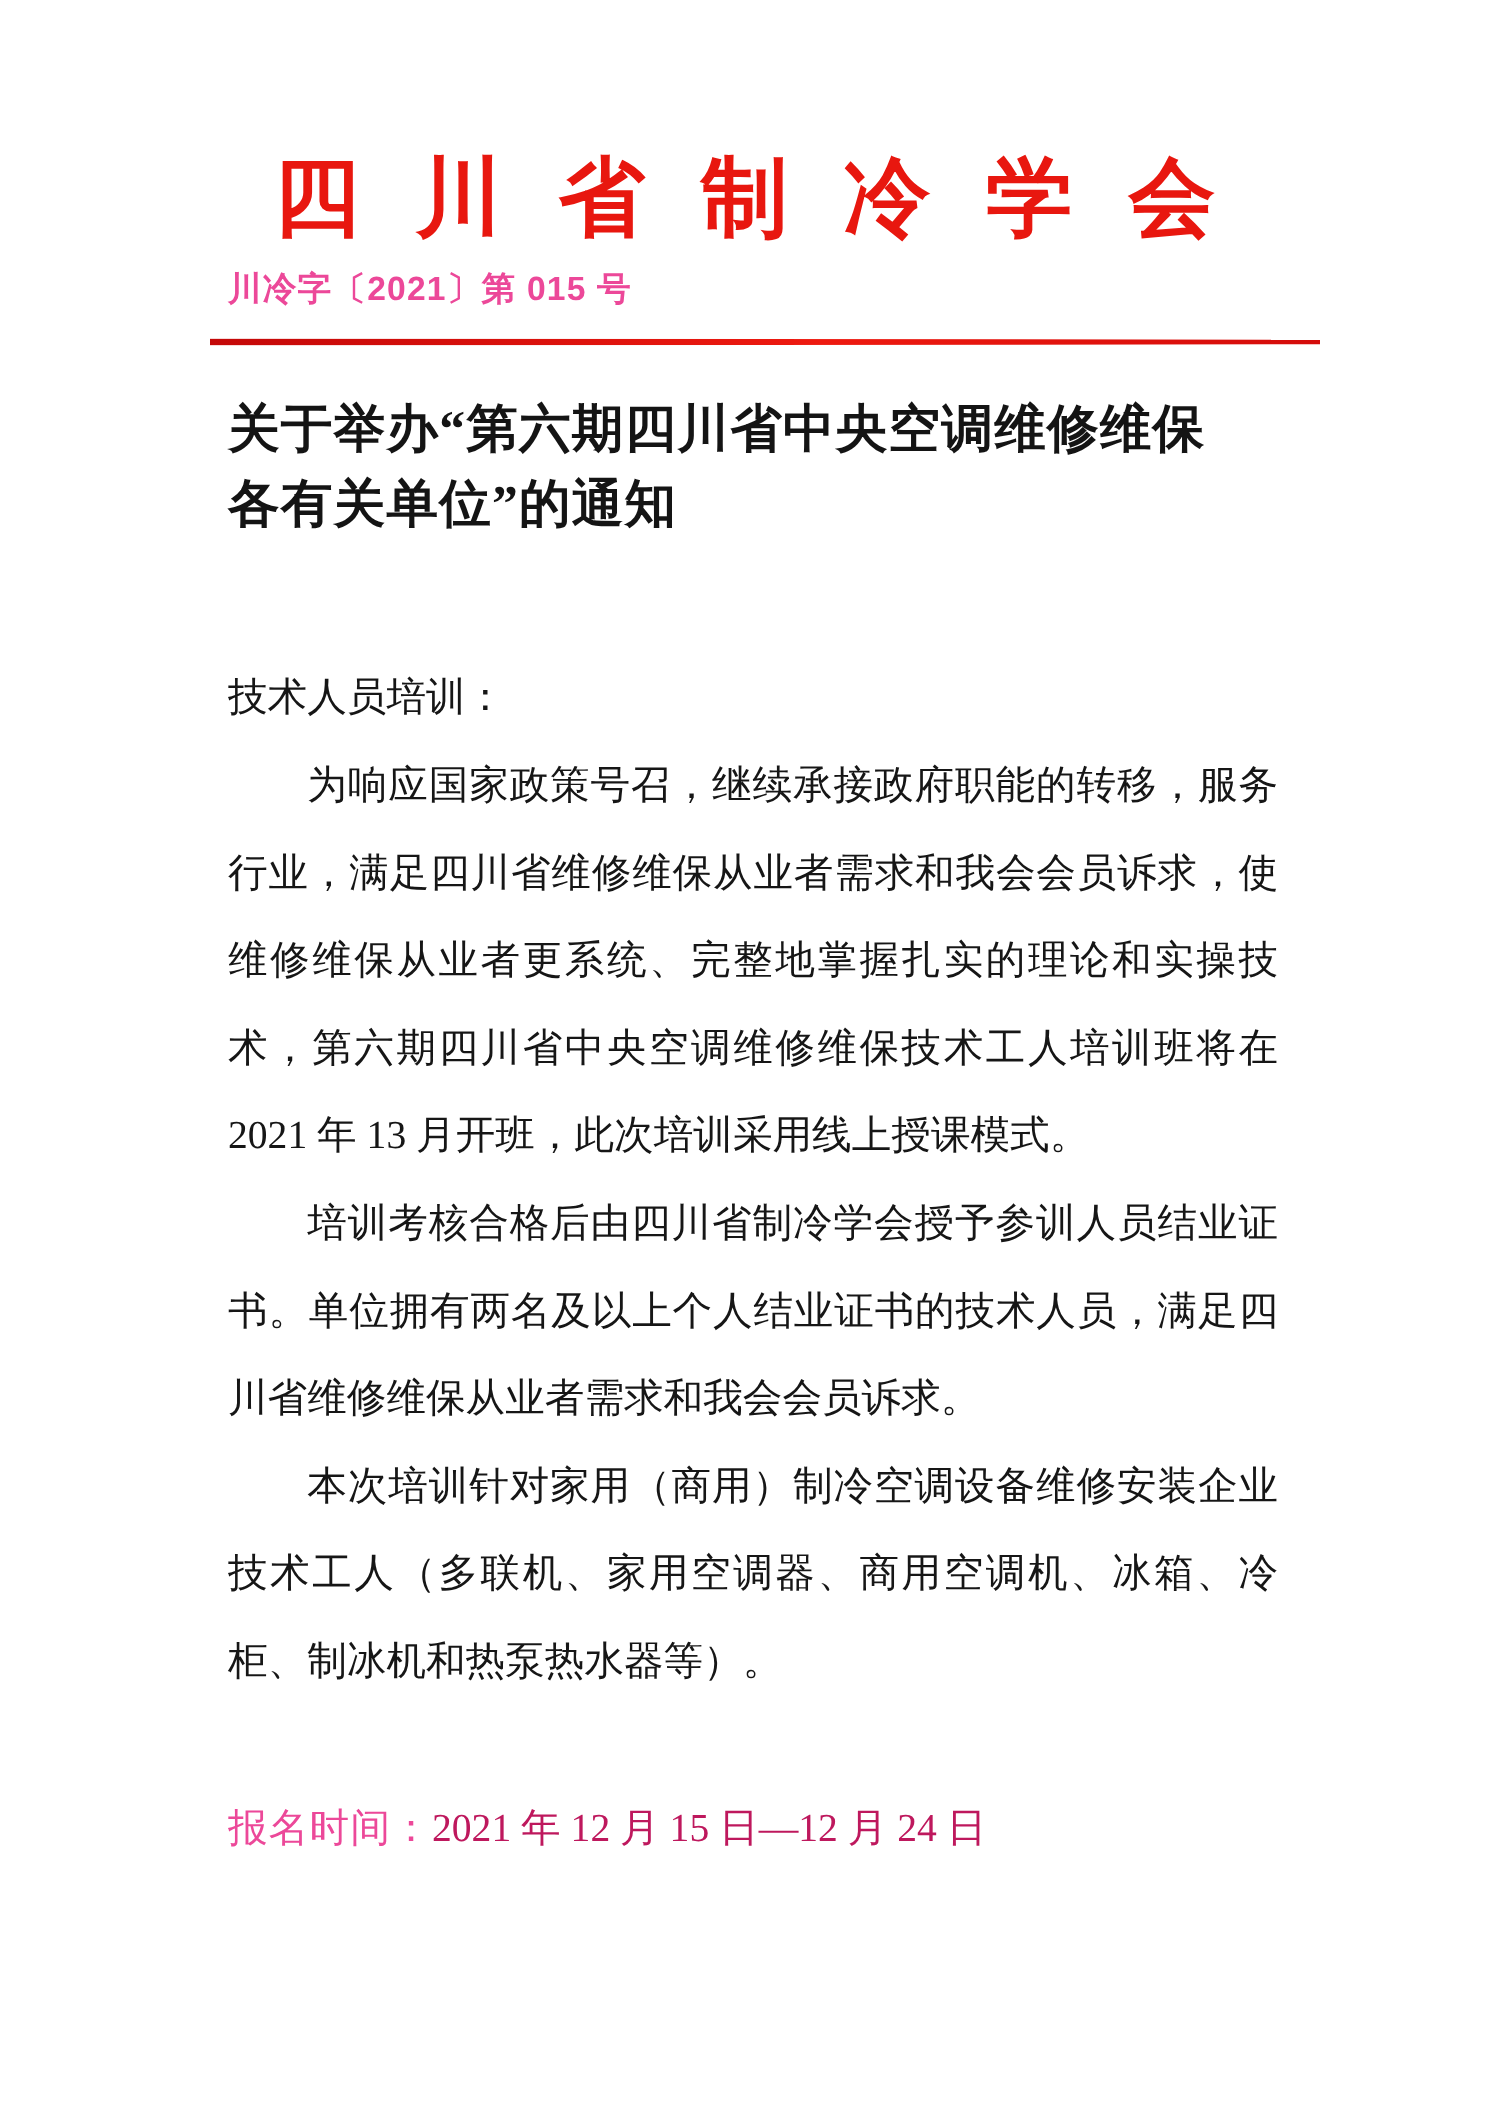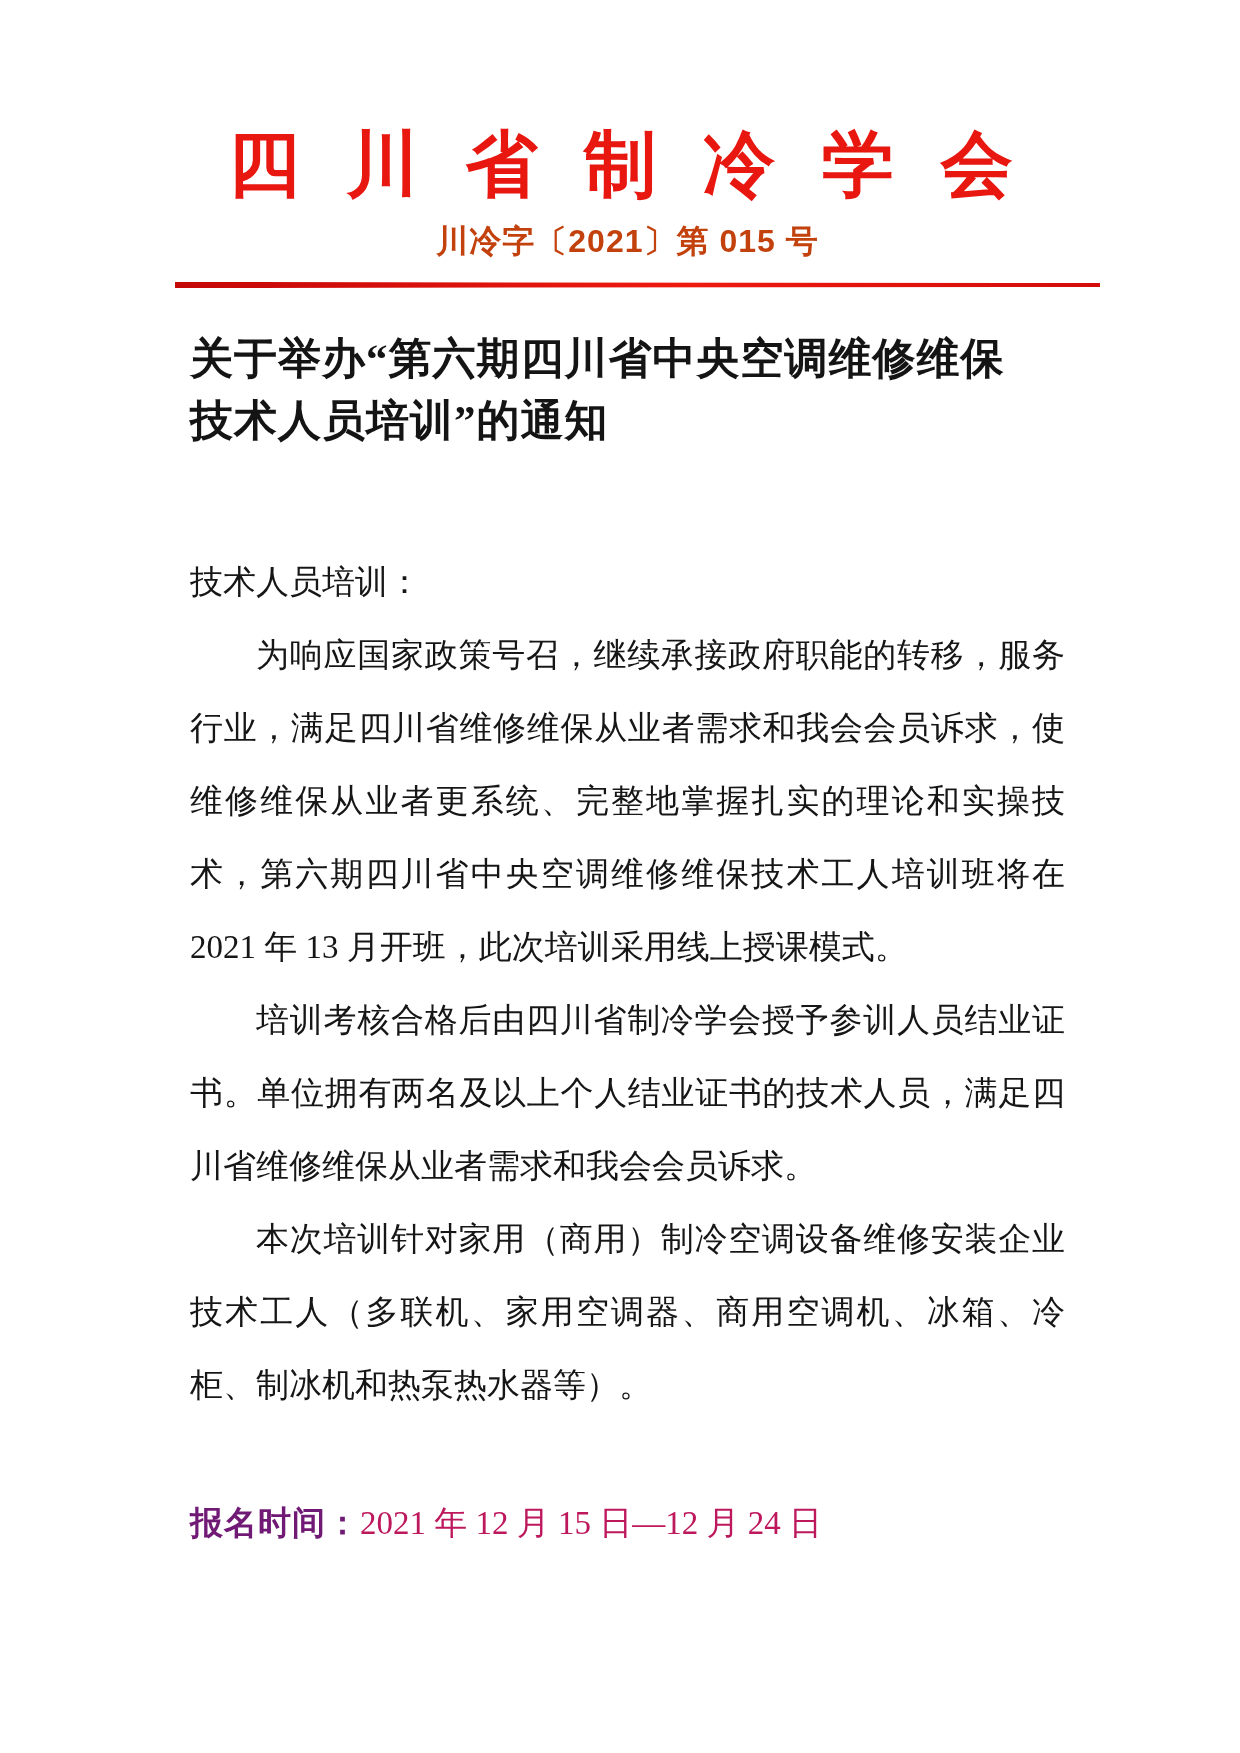--- a/index.html
+++ b/index.html
@@ -29,25 +29,24 @@
     font-size: 72px;
     line-height: 86px;
     font-weight: bold;
     color: #e8170f;
     letter-spacing: 0.20em;
     white-space: nowrap;
     font-family: "Liberation Serif", "DejaVu Serif", serif;
   }
   .doc-number {
     margin-top: 18px;
-    text-align: center;
-    font-size: 32px;
+    font-size: 28px;
     line-height: 30px;
     font-weight: bold;
-    color: #c2410c;
+    color: #ec4899;
     letter-spacing: 1px;
     font-family: "Liberation Sans", "DejaVu Sans", sans-serif;
   }
   .red-rule {
     margin-top: 26px;
     margin-left: -15px;
     width: 925px;
     height: 6px;
     background: linear-gradient(to right, #c40808, #ee1a10 55%, #d40c0a);
     clip-path: polygon(0 0, 100% 18%, 100% 82%, 0 100%);
@@ -78,44 +77,44 @@
     text-align: justify;
   }
   
   .signup-line {
     margin-top: 78px;
     font-size: 33px;
     line-height: 46px;
     white-space: nowrap;
   }
   .signup-label {
-    font-weight: bold;
+    font-weight: normal;
     font-family: "Liberation Sans", "DejaVu Sans", sans-serif;
     letter-spacing: 1px;
-    color: #701a75;
+    color: #ec4899;
   }
   .signup-value {
     font-weight: normal;
     color: #be185d;
   }
 </style>
 </head>
 <body>
 
 <div class="page">
 
   <div class="org-name">四 川 省 制 冷 学 会</div>
 
   <div class="doc-number">川冷字〔2021〕第 015 号</div>
 
   <div class="red-rule"></div>
 
   <div class="notice-title">
     <div>关于举办“第六期四川省中央空调维修维保</div>
-    <div>技术人员培训”的通知</div>
+    <div>各有关单位”的通知</div>
   </div>
 
   <div class="body-text">
     <p class="salutation">技术人员培训：</p>
     <p class="para">为响应国家政策号召，继续承接政府职能的转移，服务行业，满足四川省维修维保从业者需求和我会会员诉求，使维修维保从业者更系统、完整地掌握扎实的理论和实操技术，第六期四川省中央空调维修维保技术工人培训班将在 2021 年 13 月开班，此次培训采用线上授课模式。</p>
     <p class="para">培训考核合格后由四川省制冷学会授予参训人员结业证书。单位拥有两名及以上个人结业证书的技术人员，满足四川省维修维保从业者需求和我会会员诉求。</p>
     <p class="para">本次培训针对家用（商用）制冷空调设备维修安装企业技术工人（多联机、家用空调器、商用空调机、冰箱、冷柜、制冰机和热泵热水器等）。</p>
   </div>
 
   <div class="signup-line">

